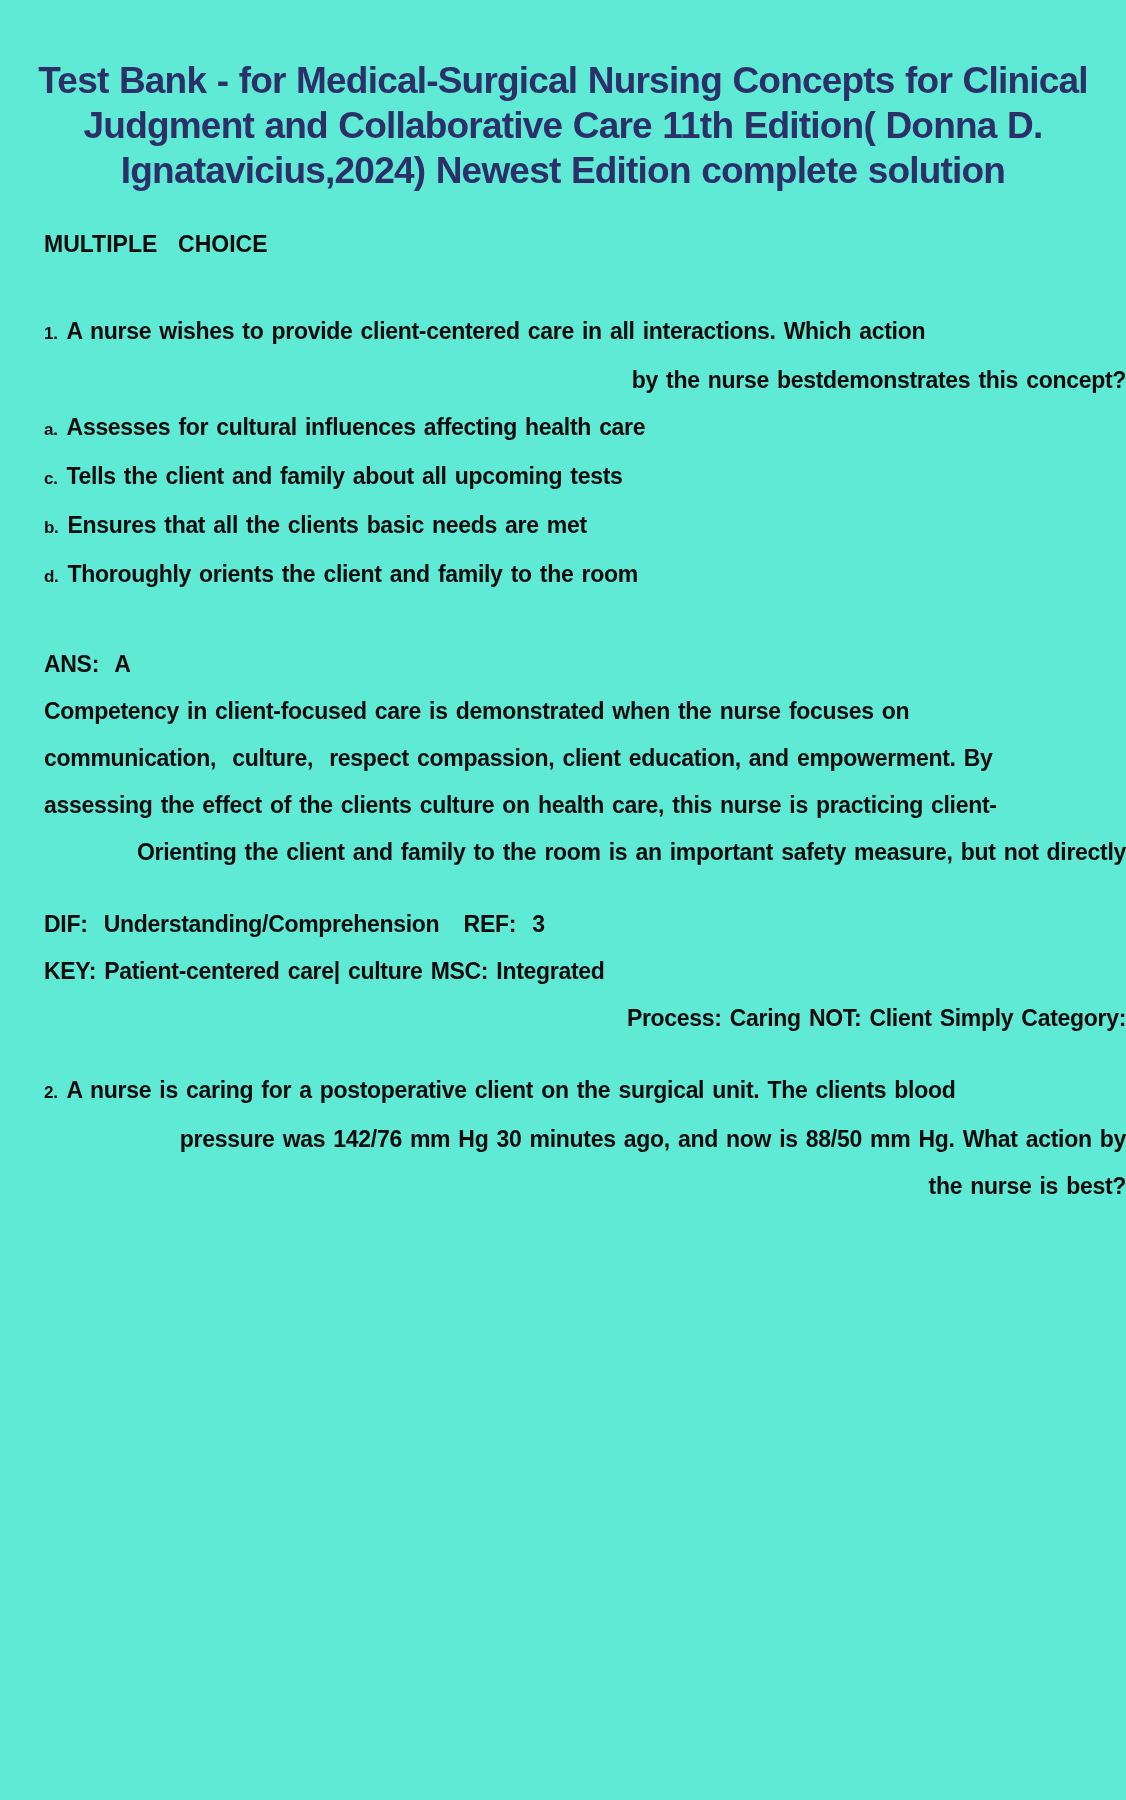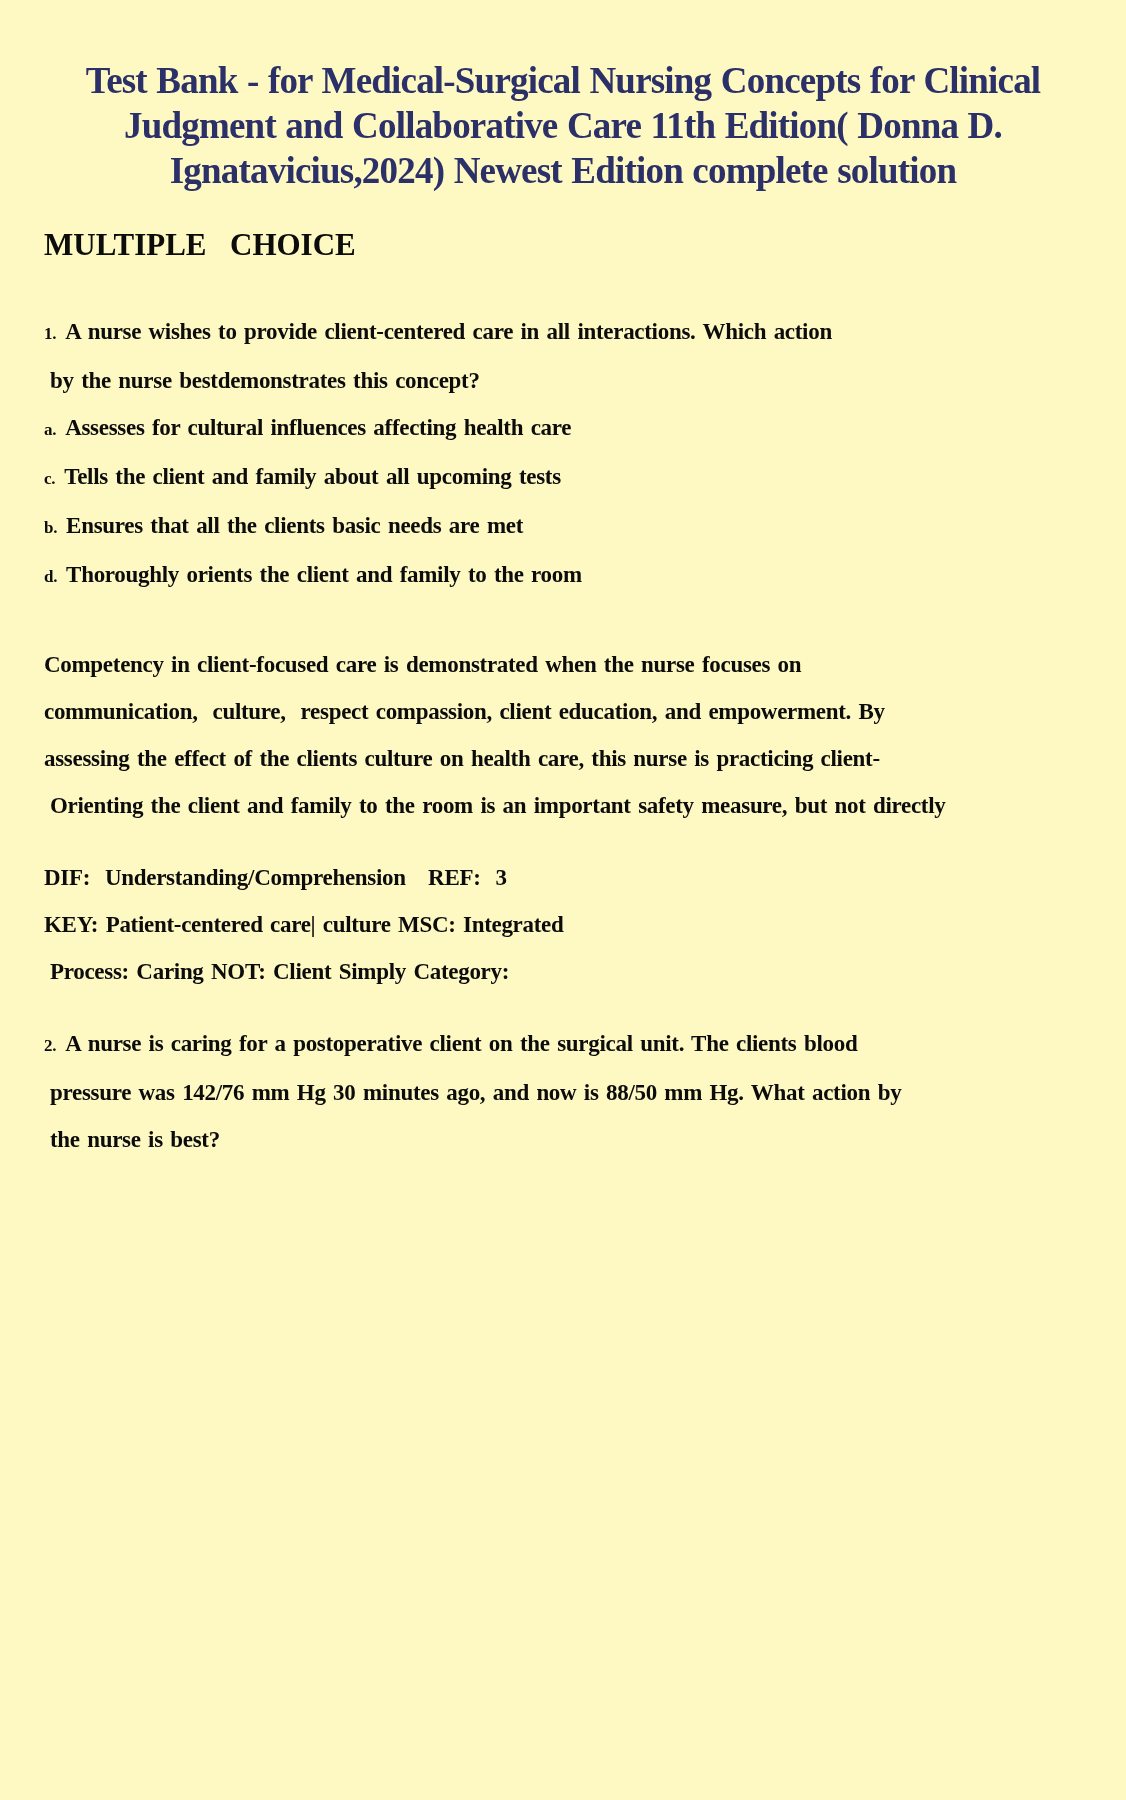--- a/index.html
+++ b/index.html
@@ -1,22 +1,22 @@
 <!DOCTYPE html>
 <html><head>
 <meta charset="utf-8">
 <style>
   * { margin:0; padding:0; box-sizing:border-box; }
   html,body { background:#ffffff; }
   .page {
     position:relative;
     width:1126px; height:1800px;
-    background:#fef9c3;
+    background:#5eead4;
     overflow:hidden;
-    font-family:Liberation Serif, serif;
+    font-family:Liberation Sans, sans-serif;
     font-weight:700;
     color:#0c0c0c;
   }
   .doc-title {
     margin-top:58px;
     text-align:center;
     color:#2b3168;
     font-size:37px;
     line-height:45px;
     letter-spacing:-0.8px;
@@ -26,37 +26,37 @@
     margin-top:85px;
     margin-left:22px;
     font-size:34px;
     line-height:67px;
     letter-spacing:-0.5px;
     word-spacing:3px;
   }
   .section-label {
     margin-top:28px;
     margin-left:44px;
-    font-size:31px;
+    font-size:23px;
     line-height:47px;
     white-space:pre;
     word-spacing:4px;
   }
   .block { margin-left:44px; font-size:23px; }
   .q1     { margin-top:40px; }
   .answer { margin-top:41px; }
   .meta   { margin-top:25px; }
   .q2     { margin-top:25px; }
   .line {
     line-height:47px;
     white-space:pre;
     letter-spacing:-0.3px;
     word-spacing:2px;
   }
-  .i1 { padding-left:6px; }
+  .i1 { padding-left:6px;text-align:right; }
   .num {
     font-size:17px;
     margin-right:9px;
   }
 </style>
 </head>
 <body>
 
 <div class="page">
 
@@ -72,20 +72,21 @@
   <section class="block q1">
     <div class="line"><span class="num">1.</span><span>A nurse wishes to provide client-centered care in all interactions. Which action</span></div>
     <div class="line i1">by the nurse bestdemonstrates this concept?</div>
     <div class="line"><span class="num">a.</span><span>Assesses for cultural influences affecting health care</span></div>
     <div class="line"><span class="num">c.</span><span>Tells the client and family about all upcoming tests</span></div>
     <div class="line"><span class="num">b.</span><span>Ensures that all the clients basic needs are met</span></div>
     <div class="line"><span class="num">d.</span><span>Thoroughly orients the client and family to the room</span></div>
   </section>
 
   <section class="block answer">
+    <div class="line">ANS:  A</div>
     <div class="line">Competency in client-focused care is demonstrated when the nurse focuses on</div>
     <div class="line">communication,  culture,  respect compassion, client education, and empowerment. By</div>
     <div class="line">assessing the effect of the clients culture on health care, this nurse is practicing client-</div>
     <div class="line i1">Orienting the client and family to the room is an important safety measure, but not directly</div>
   </section>
 
   <section class="block meta">
     <div class="line">DIF:  Understanding/Comprehension   REF:  3</div>
     <div class="line">KEY: Patient-centered care| culture MSC: Integrated</div>
     <div class="line i1">Process: Caring NOT: Client Simply Category:</div>

